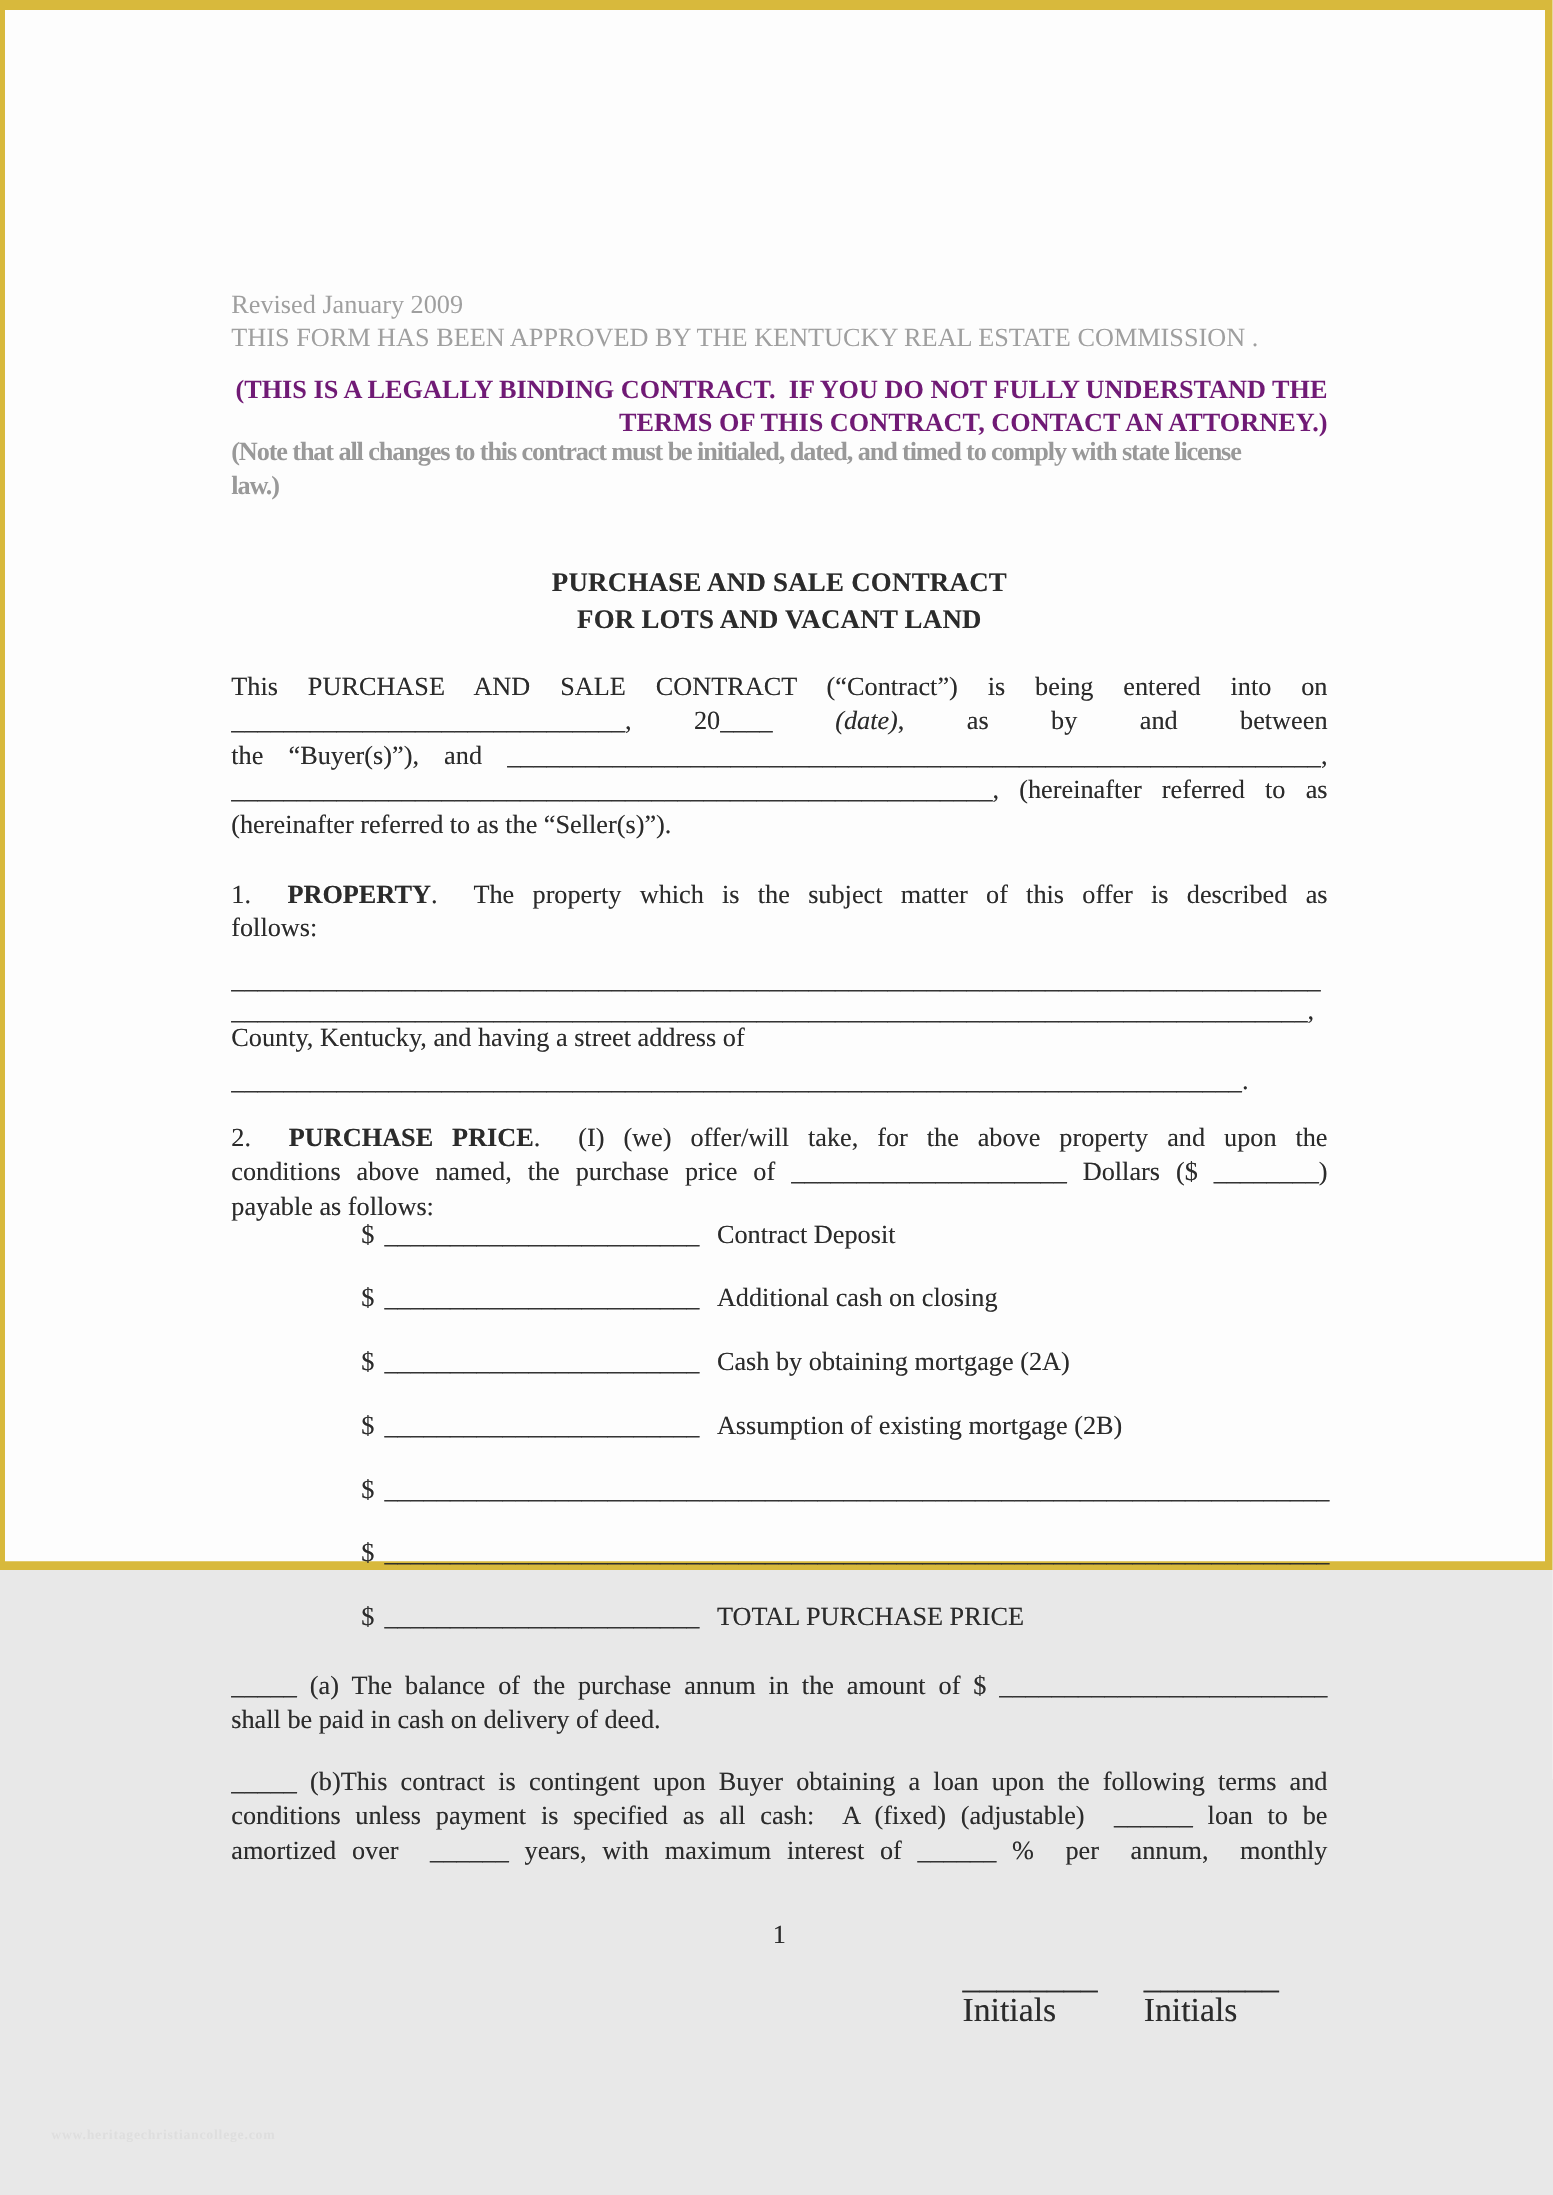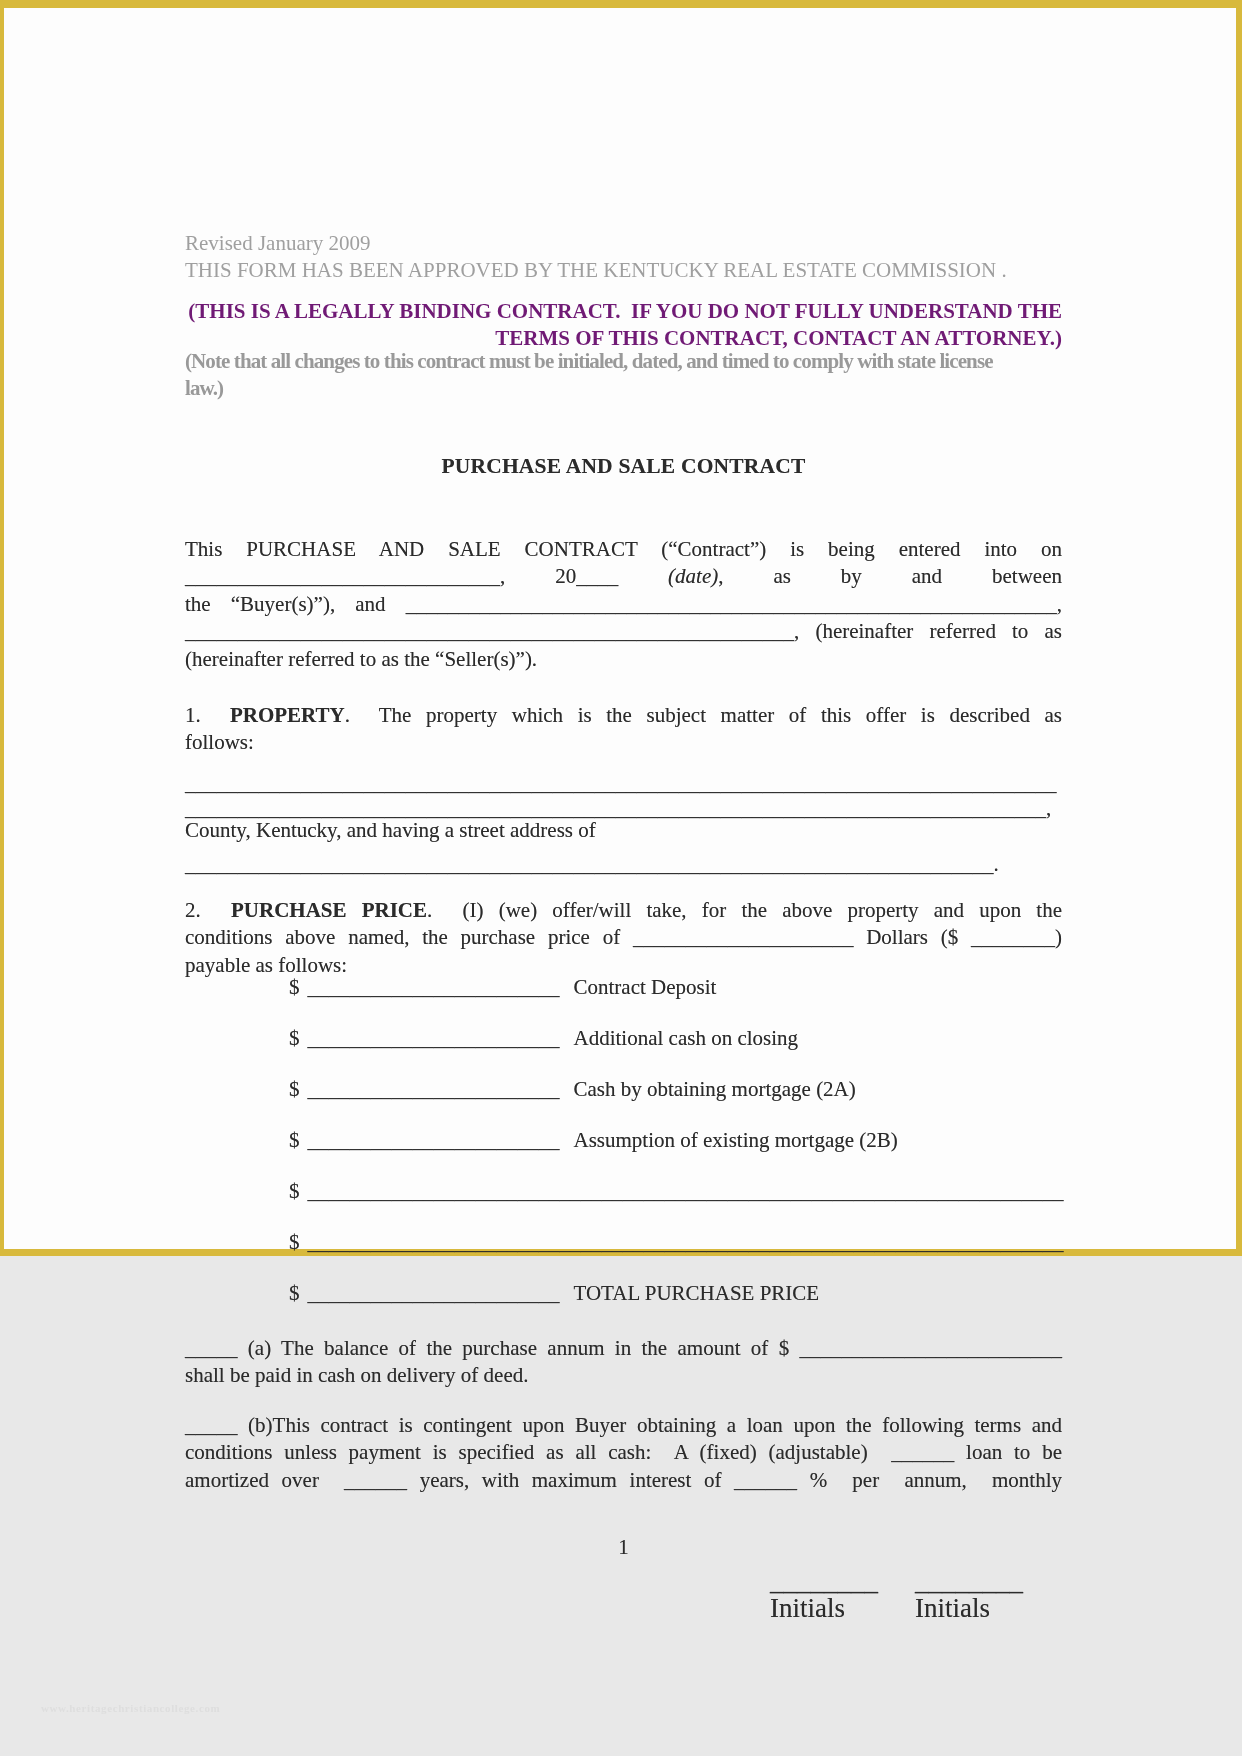--- a/index.html
+++ b/index.html
@@ -44,20 +44,21 @@
       <div class="tline"><span>TERMS OF THIS CONTRACT, CONTACT AN ATTORNEY.)</span></div>
     </div>
 
   <div class="blk note" style="top:340px;">
       <div class="tline"><span>(Note that all changes to this contract must be initialed, dated, and timed to comply with state license</span></div>
       <div class="tline"><span>law.)</span></div>
     </div>
 
   <div class="blk title" style="top:444px;">
       <div class="tline"><span>PURCHASE AND SALE CONTRACT</span></div>
+      <div class="tline"><span>FOR LOTS AND VACANT LAND</span></div>
     </div>
 
   <div class="blk" style="top:528px;">
       <div class="tline jline"><span>This PURCHASE AND SALE CONTRACT (“Contract”) is being entered into on</span></div>
       <div class="tline jline"><span>______________________________, 20____ </span><span class="i">(date)</span><span>, as by and between</span></div>
       <div class="tline jline"><span>the “Buyer(s)”), and ______________________________________________________________,</span></div>
       <div class="tline jline"><span>__________________________________________________________, (hereinafter referred to as</span></div>
       <div class="tline"><span>(hereinafter referred to as the “Seller(s)”).</span></div>
     </div>
 

